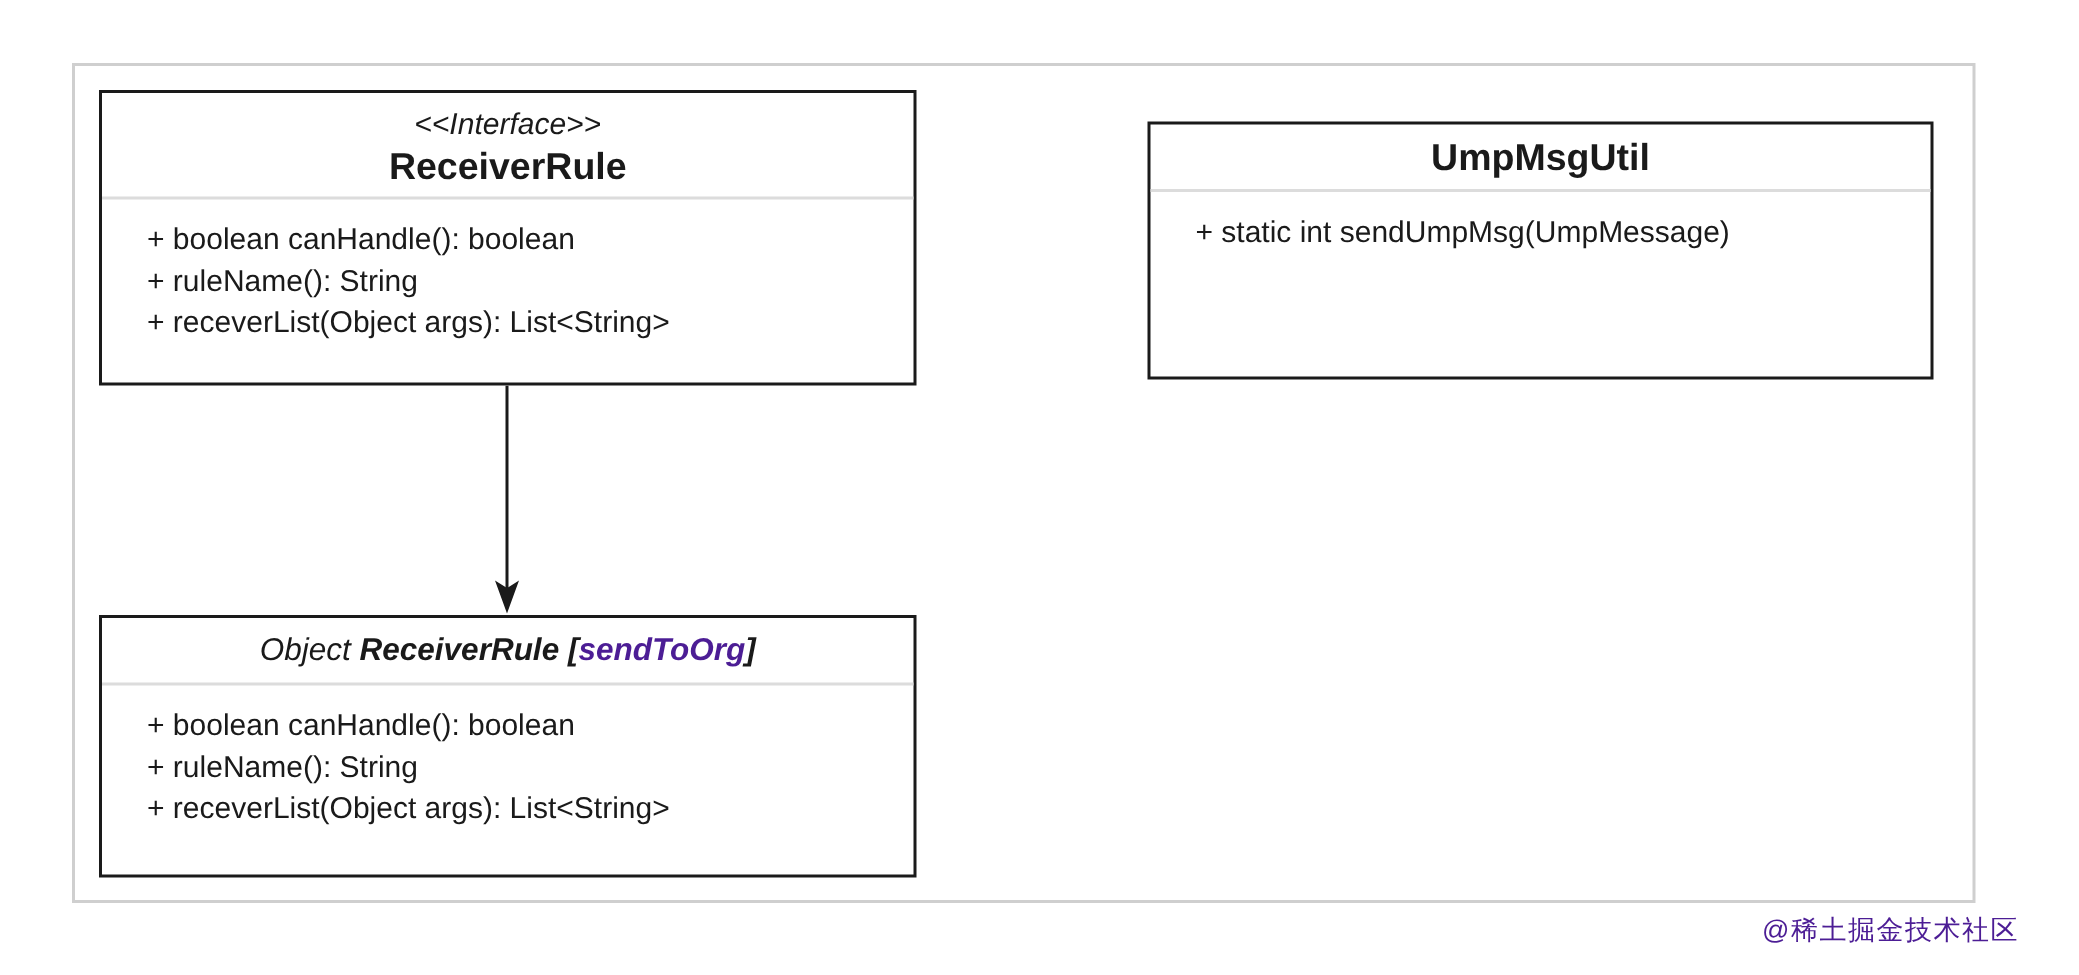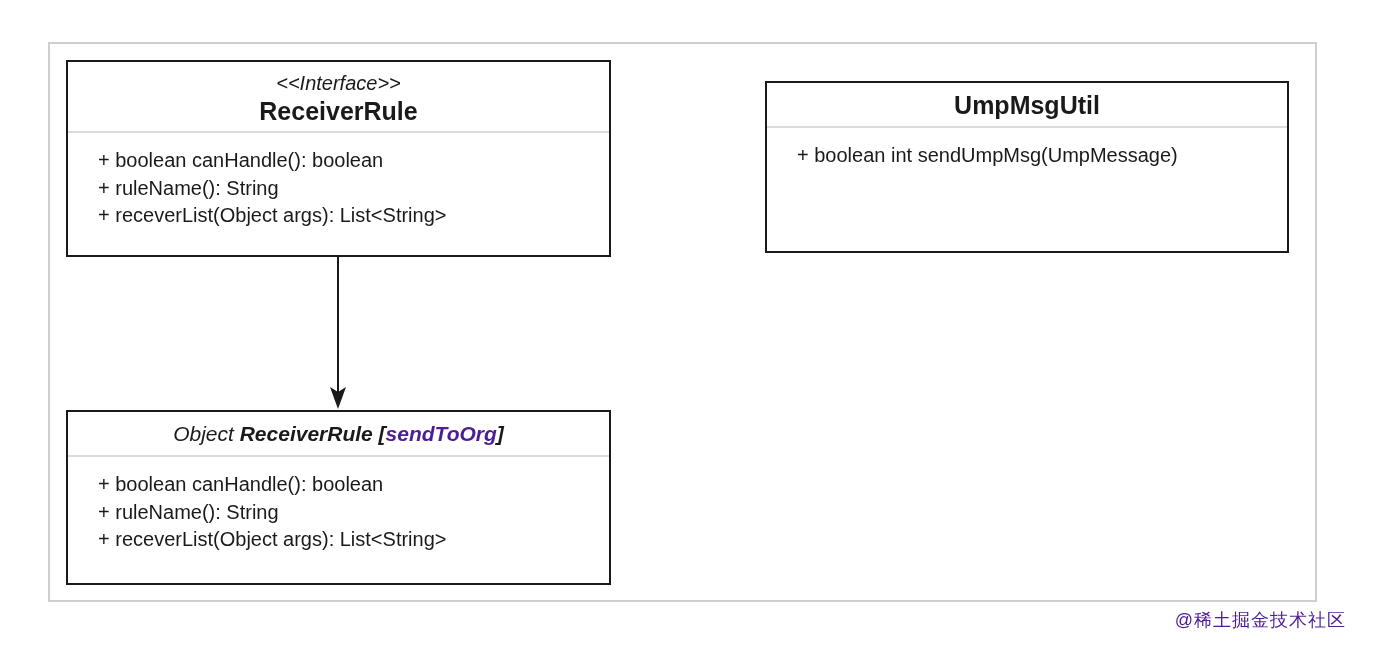--- a/index.html
+++ b/index.html
@@ -103,21 +103,21 @@
       <div class="method">+ ruleName(): String</div>
       <div class="method">+ receverList(Object args): List&lt;String&gt;</div>
     </div>
   </div>
 
   <div class="uml-box box-umpmsgutil">
     <div class="box-header">
       <div class="class-name">UmpMsgUtil</div>
     </div>
     <div class="box-body">
-      <div class="method">+ boolean int sendUmpMsg(UmpMessage)</div>
+      <div class="method">+ static int sendUmpMsg(UmpMessage)</div>
     </div>
   </div>
 
   <svg class="arrow-svg" viewBox="0 0 20 153" xmlns="http://www.w3.org/2000/svg">
     <line x1="10" y1="0" x2="10" y2="140" stroke="#1a1a1a" stroke-width="2"></line>
     <path d="M 2 130 L 10 152 L 18 130 L 10 135 Z" fill="#1a1a1a"></path>
   </svg>
 
   <div class="uml-box box-sendtoorg">
     <div class="box-header">

